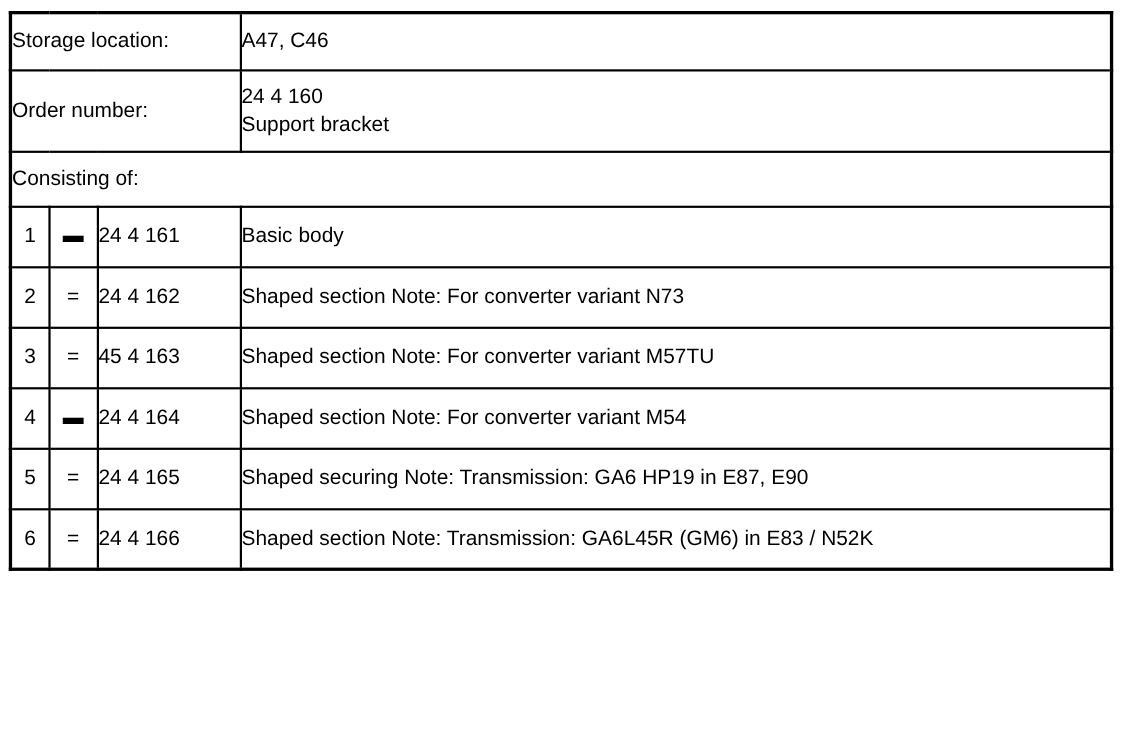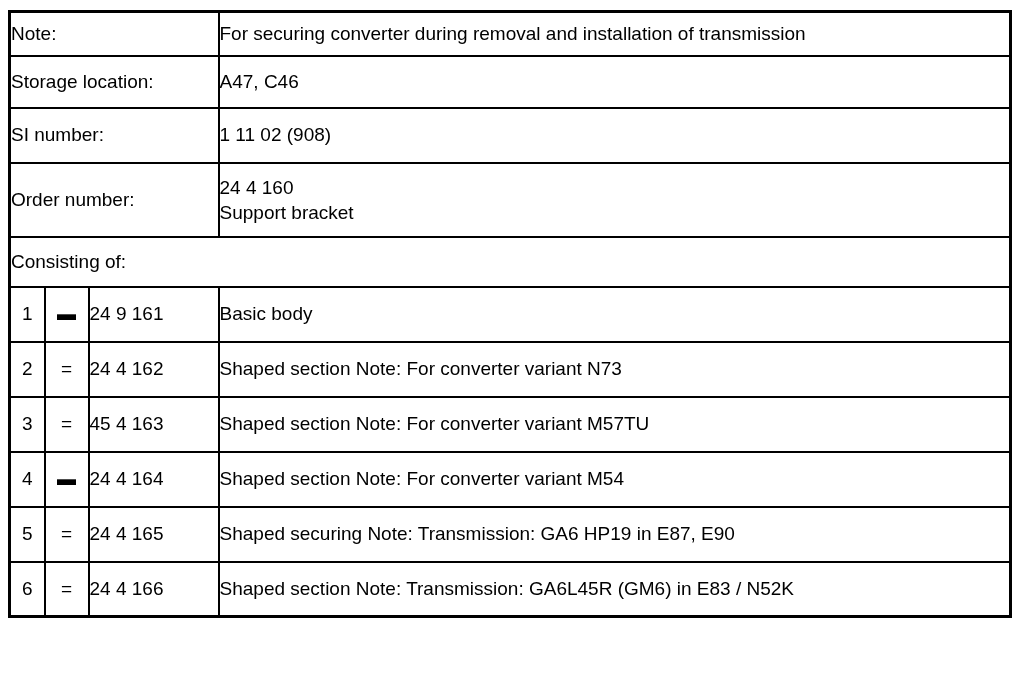--- a/index.html
+++ b/index.html
@@ -57,47 +57,39 @@
 <body>
 
 <table class="spec-table">
   <colgroup>
     <col class="c-num">
     <col class="c-sym">
     <col class="c-part">
     <col class="c-desc">
   </colgroup>
   <tbody>
-    <tr class="h44">
-      <td class="label-cell" colspan="3">Note:</td>
-      <td class="value-cell">For securing converter during removal and installation of transmission</td>
-    </tr>
     <tr class="h56">
       <td class="label-cell" colspan="3">Storage location:</td>
       <td class="value-cell">A47, C46</td>
-    </tr>
-    <tr class="h55">
-      <td class="label-cell" colspan="3">SI number:</td>
-      <td class="value-cell">1 11 02 (908)</td>
     </tr>
     <tr class="h75">
       <td class="label-cell" colspan="3">Order number:</td>
       <td class="value-cell two-line">
         <div>24 4 160</div>
         <div>Support bracket</div>
       </td>
     </tr>
     <tr class="h50">
       <td class="section-cell" colspan="4">Consisting of:</td>
     </tr>
 
     <tr class="h55">
       <td class="num-cell">1</td>
       <td class="sym-cell">▬</td>
-      <td class="part-cell">24 9 161</td>
+      <td class="part-cell">24 4 161</td>
       <td class="desc-cell">Basic body</td>
     </tr>
     <tr class="h55">
       <td class="num-cell">2</td>
       <td class="sym-cell">=</td>
       <td class="part-cell">24 4 162</td>
       <td class="desc-cell">Shaped section Note: For converter variant N73</td>
     </tr>
     <tr class="h55">
       <td class="num-cell">3</td>

